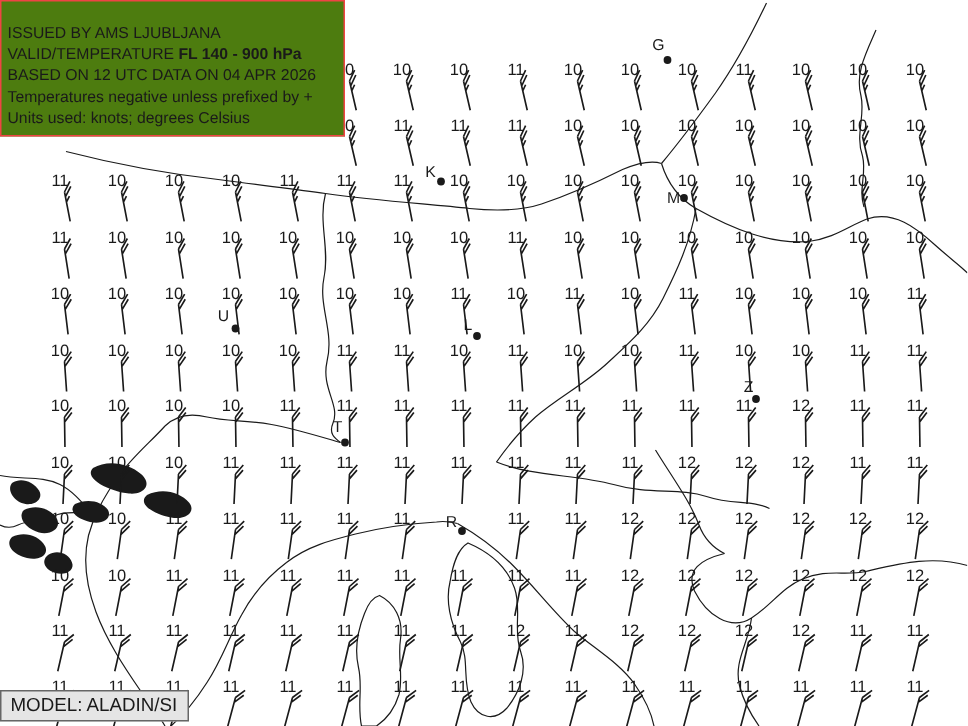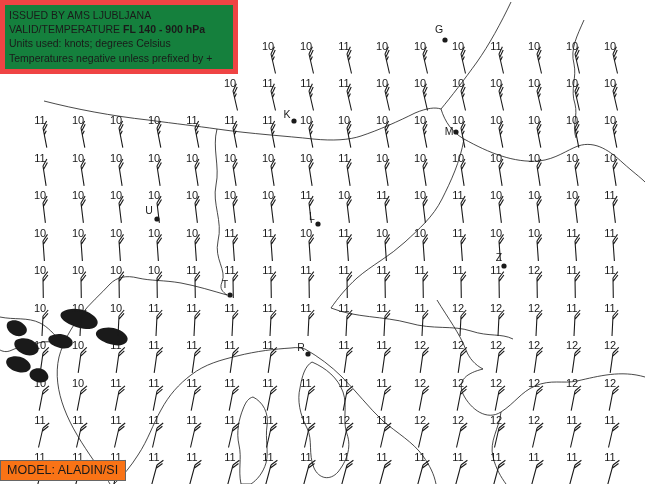--- a/index.html
+++ b/index.html
@@ -1,23 +1,23 @@
 <!DOCTYPE html>
 <html><head>
 <meta charset="utf-8">
 <style>
   html,body{margin:0;padding:0;background:#fff;}
   .root{position:relative;width:645px;height:484px;background:#fff;overflow:hidden;
         font-family:"Liberation Sans",sans-serif;color:#1a1a1a;}
   #map{position:absolute;left:0;top:0;}
-  .header-box{position:absolute;left:0;top:0;width:220px;background:#15803d;
-              border:5px solid #ef4444;padding:3px 4px 4px 4px;font-size:10.5px;line-height:14.2px;
+  .header-box{position:absolute;left:0;top:0;width:220px;background:#4d7c0f;
+              border:1px solid #ef4444;padding:14px 4px 4px 4px;font-size:10.5px;line-height:14.2px;
               white-space:nowrap;}
   .header-box b{font-weight:bold;}
-  .model-box{position:absolute;left:0;top:460px;background:#f97316;border:1px solid #666;
+  .model-box{position:absolute;left:0;top:460px;background:#e5e5e5;border:1px solid #666;
              padding:2px 7px 3px 6px;font-size:12.5px;}
 </style>
 </head>
 <body>
 
 <div class="root">
   <svg id="map" width="645" height="484" viewBox="0 0 645 484">
       <path d="M44,101 C75,109 112,116 148,120 C178,124 196,126 217,129 C252,134 286,136 313,139 C333,141 349,140 361,136 C379,130 399,121 415,113 C427,108 435,107 441,109" fill="none" stroke="#1a1a1a" stroke-width="0.8"></path>
       <path d="M441,109 C451,97 464,80 477,62 C489,45 501,23 511,2" fill="none" stroke="#1a1a1a" stroke-width="0.8"></path>
       <path d="M584,20 C577,36 570,49 574,64 C577,77 570,90 575,104 C578,116 572,126 576,138" fill="none" stroke="#1a1a1a" stroke-width="0.8"></path>
@@ -418,18 +418,19 @@
       <text x="225" y="288" text-anchor="middle" font-size="10.5" fill="#1a1a1a" font-family="&quot;Liberation Sans&quot;,sans-serif">T</text>
       <circle cx="504" cy="266" r="2.6" fill="#1a1a1a"></circle>
       <text x="499" y="261" text-anchor="middle" font-size="10.5" fill="#1a1a1a" font-family="&quot;Liberation Sans&quot;,sans-serif">Z</text>
       <circle cx="308" cy="354" r="2.6" fill="#1a1a1a"></circle>
       <text x="301" y="351" text-anchor="middle" font-size="10.5" fill="#1a1a1a" font-family="&quot;Liberation Sans&quot;,sans-serif">R</text>
     </svg>
 
   <div class="header-box">
     <div>ISSUED BY AMS LJUBLJANA</div>
     <div><span>VALID/TEMPERATURE </span><b>FL 140 - 900 hPa</b></div>
+    <div>BASED ON 12 UTC DATA ON 04 APR 2026</div>
+    <div>Temperatures negative unless prefixed by +</div>
     <div>Units used: knots; degrees Celsius</div>
-    <div>Temperatures negative unless prefixed by +</div>
   </div>
 
   <div class="model-box">MODEL: ALADIN/SI</div>
 </div>
 
 </body></html>

